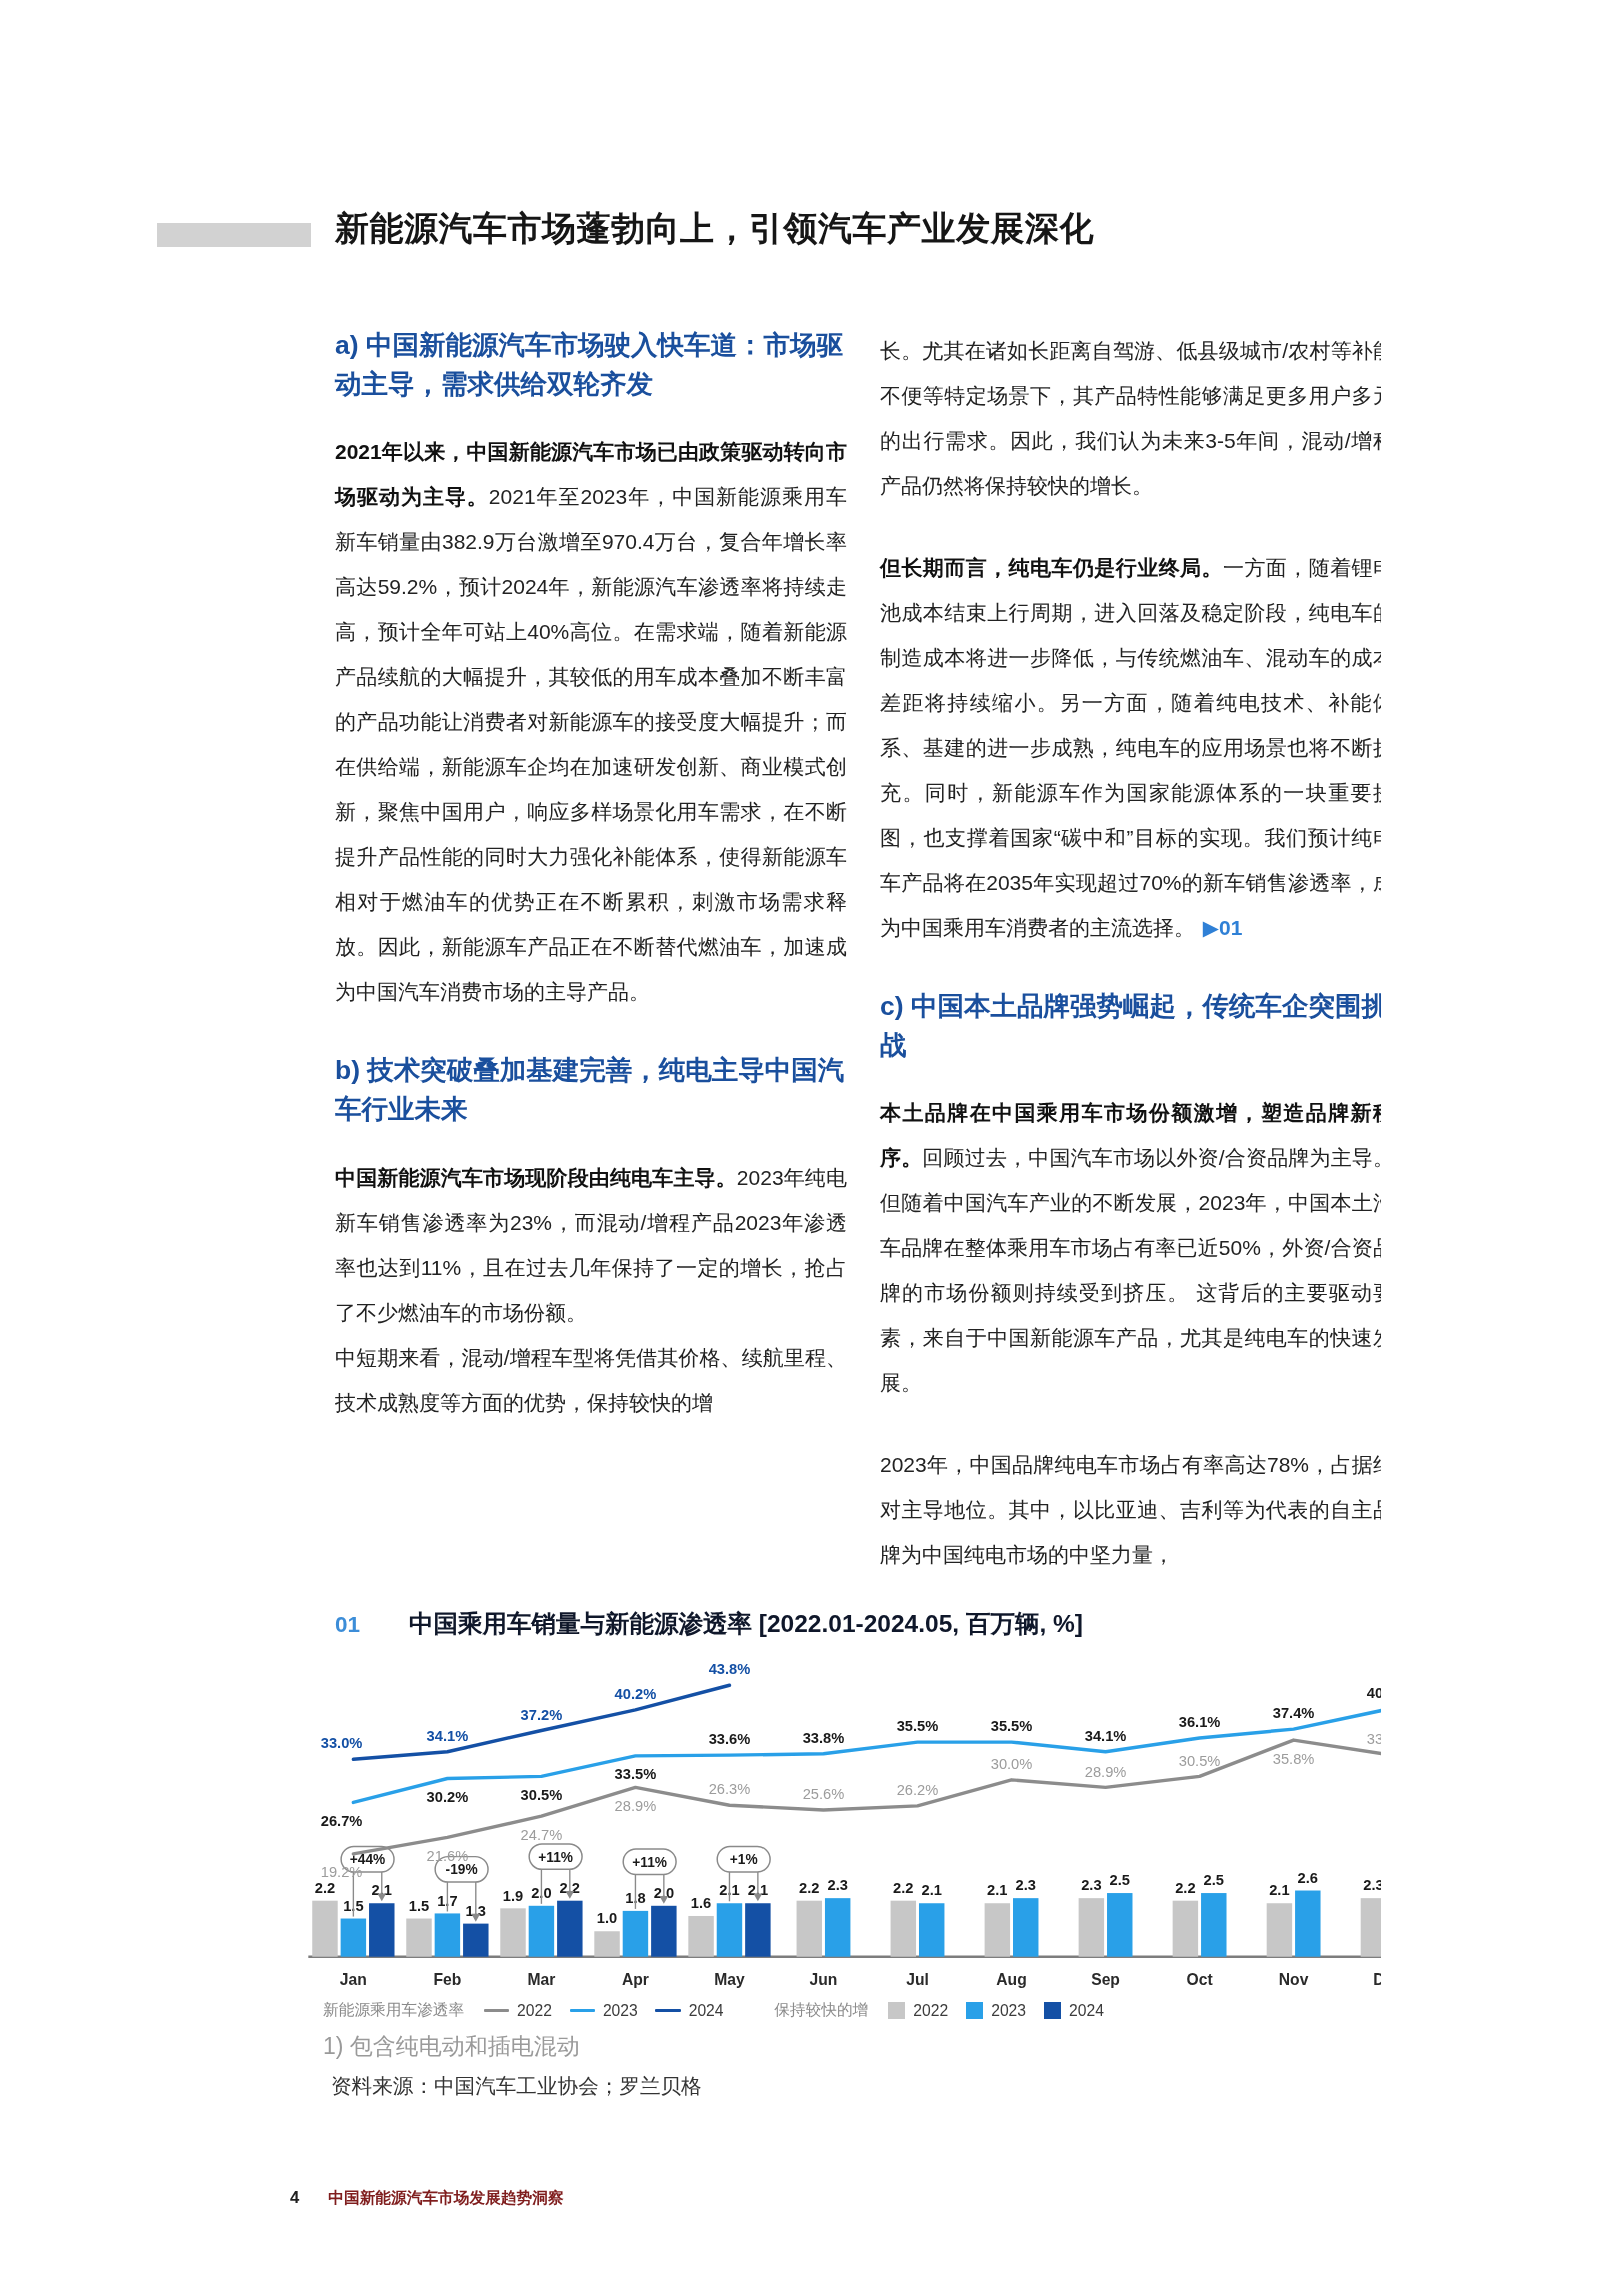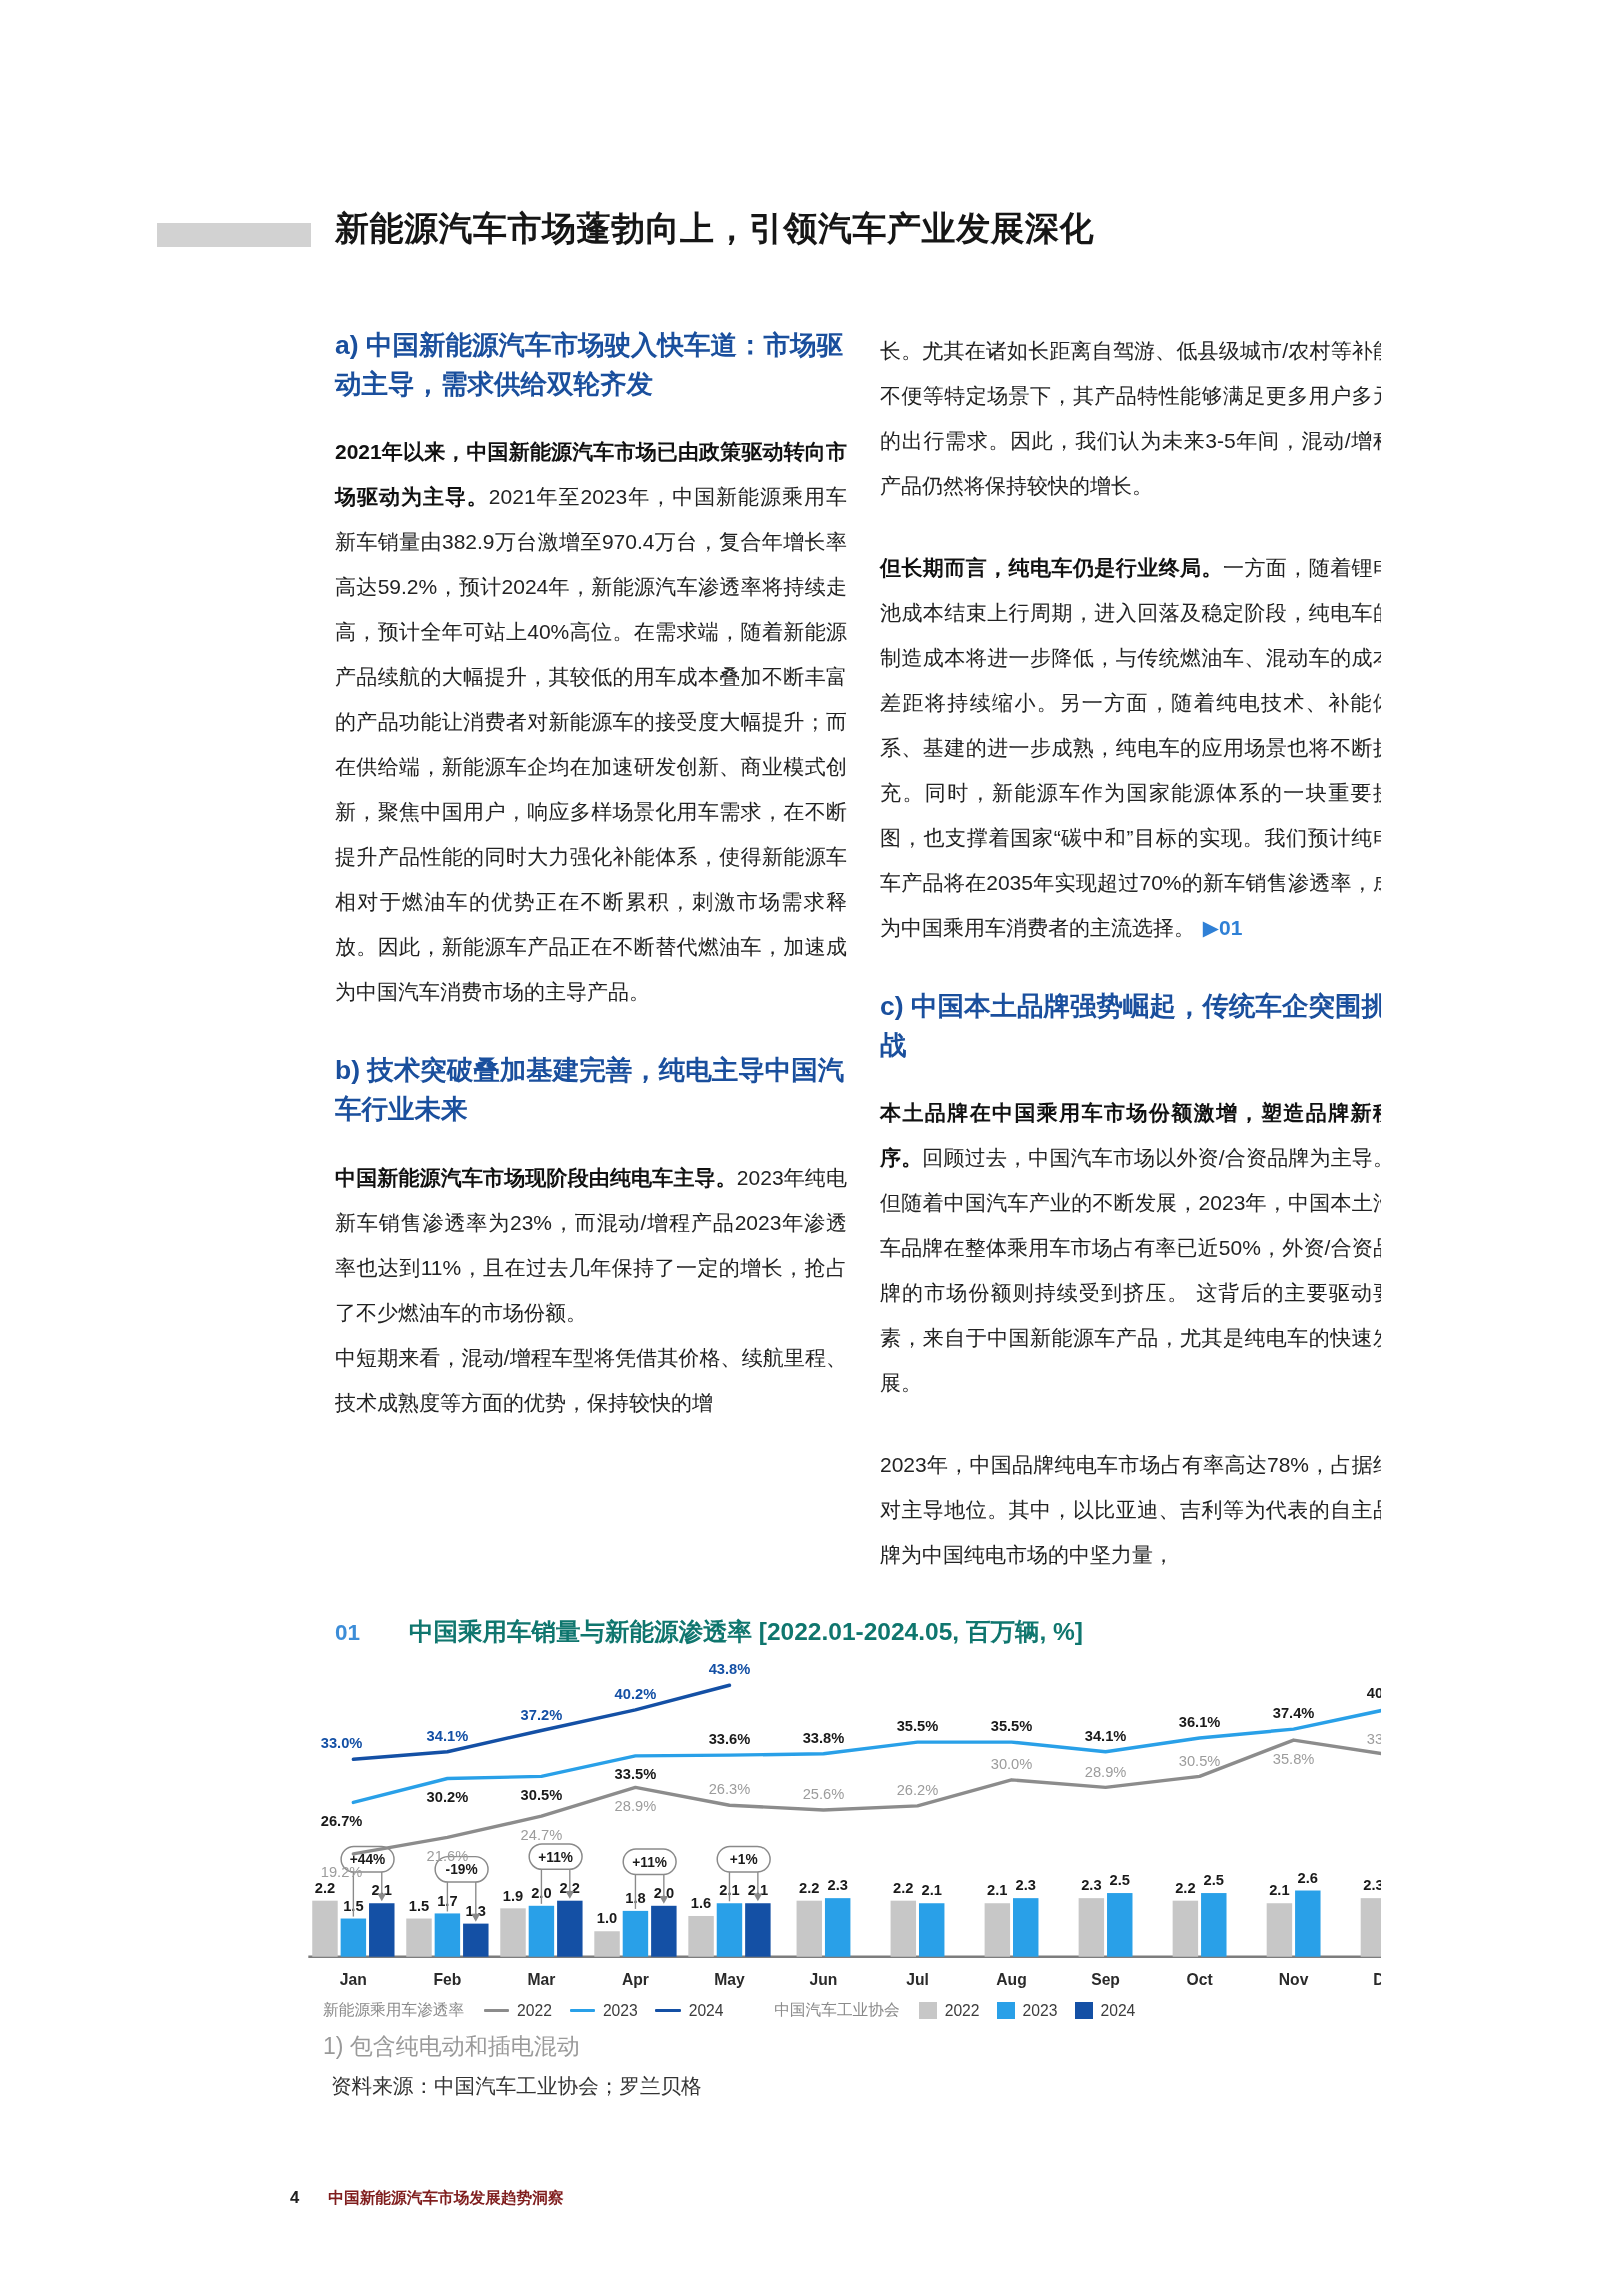--- a/index.html
+++ b/index.html
@@ -19,21 +19,21 @@
   .col h2.first { margin-top:13.7px; }
   .col p { font-size:21px; line-height:45px; text-align:justify; margin:0 0 37px; color:#222; }
   .col p:last-child { margin-bottom:0; }
   .col .lead { font-weight:700; color:#111; }
   .col .blockline { display:block; }
   .col-right p.firstp { margin-top:15.7px; }
   .ref { color:#2f80d6; font-weight:700; margin-left:7.8px; white-space:nowrap; }
 
   .fig-head { position:absolute; left:335px; top:1607px; display:flex; align-items:baseline; }
   .fig-num { color:#3c8dd8; font-size:22.5px; font-weight:700; margin-right:49px; }
-  .fig-title { font-size:24.5px; font-weight:700; color:#0f766e;margin-top:8px; }
+  .fig-title { font-size:24.5px; font-weight:700; color:#0f172a; }
 
   .chart-svg { position:absolute; left:302px; top:1658px; }
   .chart-svg text { font-family:"Liberation Sans","DejaVu Sans",sans-serif; }
   .bar-lbl   { font-size:15px; font-weight:700; fill:#1a1a1a; }
   .month-lbl { font-size:16px; font-weight:600; fill:#2a2a2a; }
   .badge-lbl { font-size:14px; font-weight:700; fill:#1a1a1a; }
   .pct-lbl   { font-size:15px; font-weight:700; }
   .pct-2022  { font-weight:400; }
 
   .legend { position:absolute; left:323px; top:2000px; display:flex; align-items:center;
@@ -217,21 +217,21 @@
         <span>2022</span>
       </span>
     <span class="lg-item">
         <span class="lg-line" style="background:#29a0e8"></span>
         <span>2023</span>
       </span>
     <span class="lg-item">
         <span class="lg-line" style="background:#1450a5"></span>
         <span>2024</span>
       </span>
-    <span class="lg-label bars">中国汽车工业协会</span>
+    <span class="lg-label bars">保持较快的增</span>
     <span class="lg-item">
         <span class="lg-sq" style="background:#c7c7c7"></span>
         <span>2022</span>
       </span>
     <span class="lg-item">
         <span class="lg-sq" style="background:#29a0e8"></span>
         <span>2023</span>
       </span>
     <span class="lg-item">
         <span class="lg-sq" style="background:#1450a5"></span>

